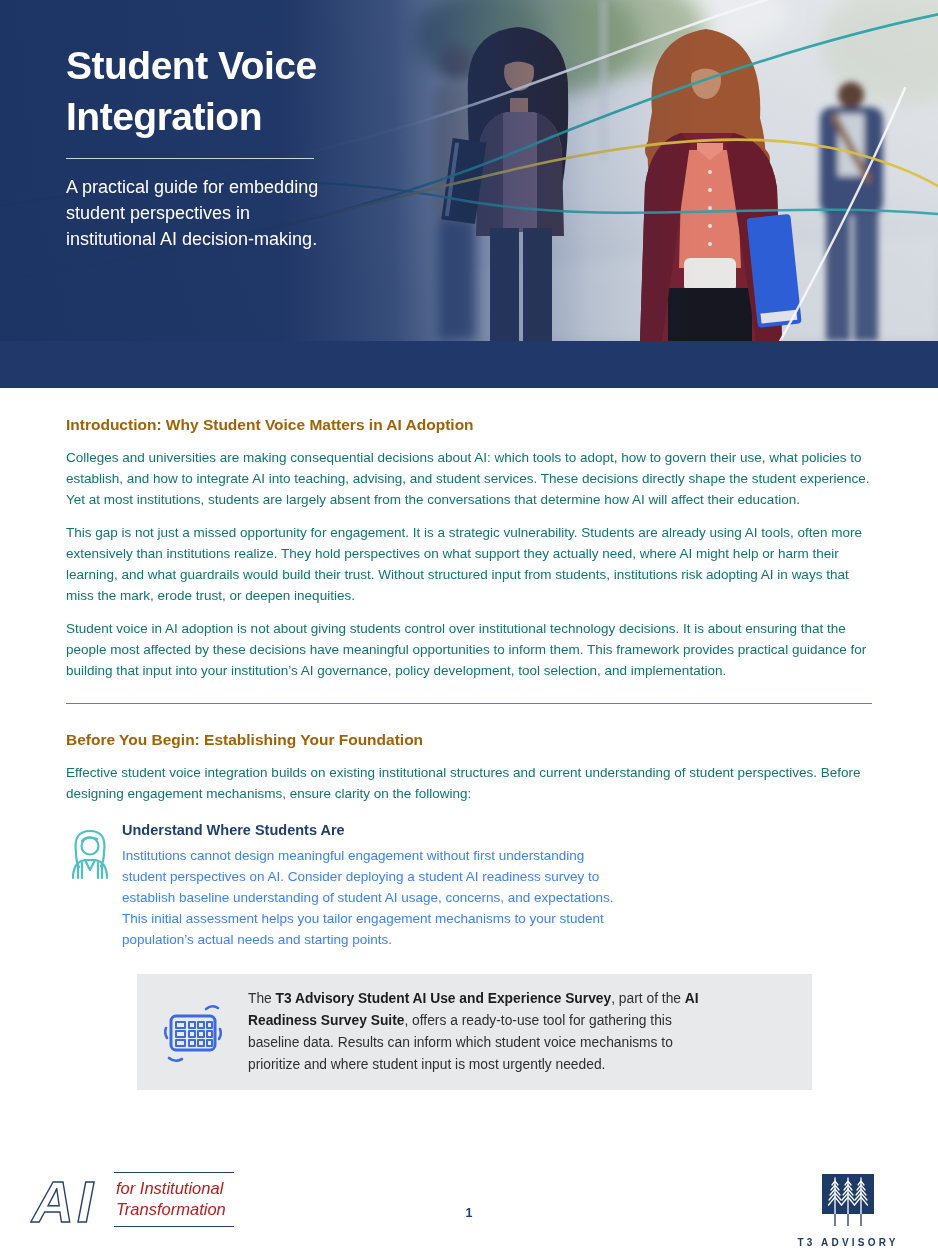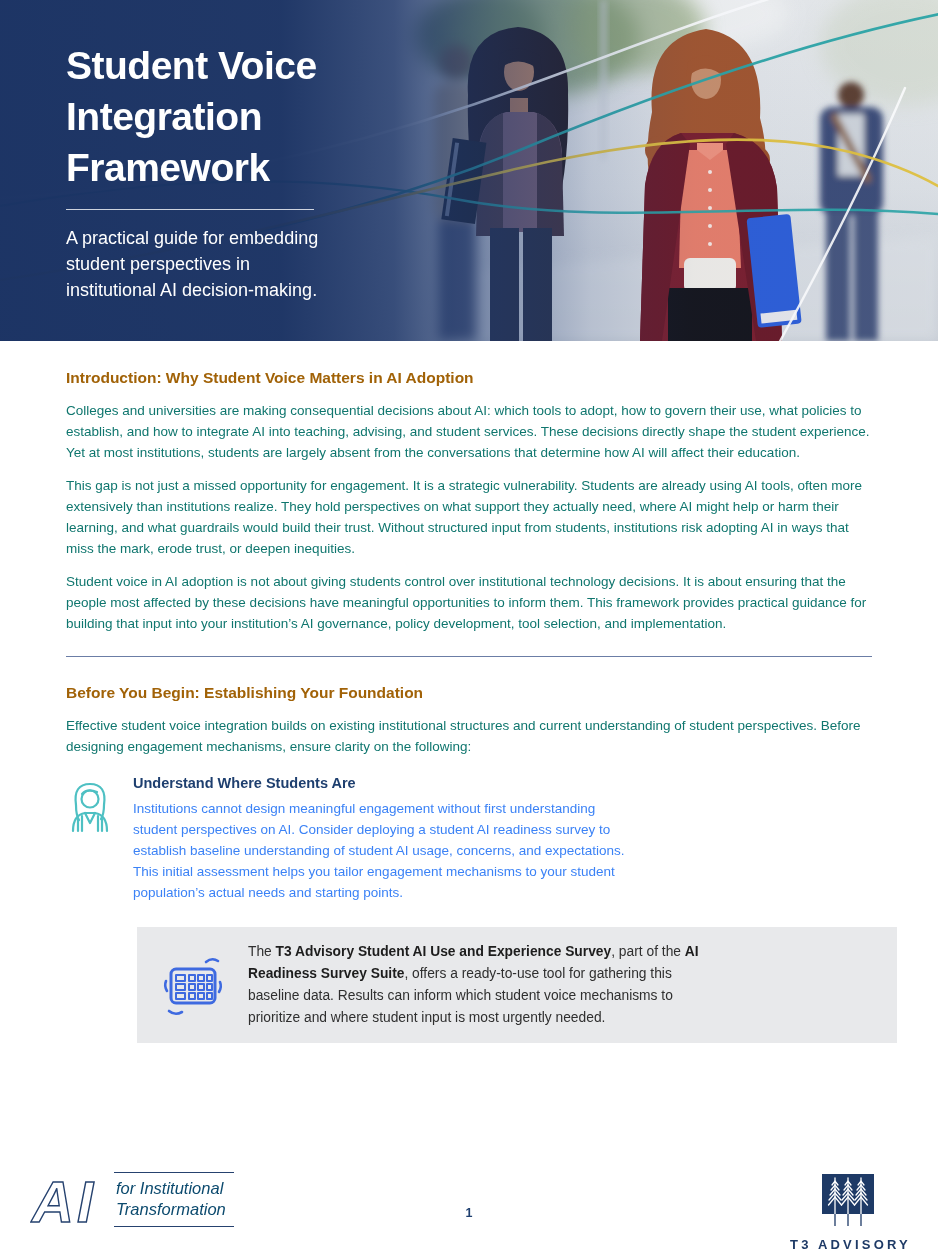--- a/index.html
+++ b/index.html
@@ -1,21 +1,21 @@
 <!DOCTYPE html>
 <html><head>
 <meta charset="utf-8">
 <style>
   html,body{margin:0;padding:0;background:#ffffff;}
   .page{
     position:relative;width:938px;height:1252px;background:#ffffff;overflow:hidden;
     font-family:"Liberation Sans",sans-serif;color:#3b3b3b;
   }
   
-  .hero{position:relative;width:938px;height:341px;overflow:hidden;background:#20386a;}
+  .hero{position:relative;width:938px;height:388px;overflow:hidden;background:#20386a;}
   .hero-photo{position:absolute;left:0;top:0;width:938px;height:341px;display:block;}
   .hero-overlay{
     position:absolute;left:0;top:0;width:938px;height:341px;
     background:linear-gradient(90deg,
       rgba(26,50,99,0.985) 0%,
       rgba(26,50,99,0.97) 30%,
       rgba(27,52,104,0.84) 42%,
       rgba(30,58,116,0.46) 53%,
       rgba(34,64,128,0.18) 63%,
       rgba(40,70,140,0.05) 74%,
@@ -27,42 +27,42 @@
   .hero-divider{width:248px;height:1px;background:rgba(255,255,255,0.78);margin-top:16px;}
   .hero-subtitle{margin:15px 0 0 0;color:#ffffff;font-size:18px;line-height:26px;font-weight:normal;}
   .hero-subtitle span{display:block;}
   
   .content{padding:0 66px;}
   .section-heading{color:#a16207;font-size:15.5px;font-weight:bold;margin:28px 0 13px 0;}
   .body-p{font-size:13.5px;line-height:21px;margin:0 0 12px 0;color:#0f766e;}
   .rule{border:none;border-top:1.5px solid #6b7da6;margin:22px 0 0 0;}
   .foundation-heading{margin-top:27px;}
   
-  .feature{display:flex;gap:19px;margin-top:18px;}
+  .feature{display:flex;gap:8px;margin-top:18px;}
   .feature-icon-box{flex:0 0 48px;padding-top:3px;}
   .feature-text h3{color:#1e3f6f;font-size:14.5px;font-weight:bold;margin:0 0 7px 0;}
   .feature-text p{font-size:13.5px;line-height:21px;margin:0;max-width:500px;color:#3b82f6;}
   
   .callout{
-    margin:24px 0 0 71px;width:760px;min-height:116px;background:#e8e9eb;
+    margin:24px 0 0 71px;width:675px;min-height:116px;background:#e8e9eb;
     display:flex;align-items:center;box-sizing:border-box;padding:14px 0;
   }
   .callout-icon-box{flex:0 0 111px;display:flex;justify-content:center;align-items:flex-start;padding-top:4px;}
   .callout-text{font-size:13.8px;line-height:22px;max-width:452px;margin:0;color:#2f2f2f;}
   .callout-text strong{color:#1d1d1d;}
   
   .footer-left{position:absolute;left:30px;top:1168px;display:flex;align-items:center;gap:8px;font-style:italic;}
   .footer-tagline{
     border-top:1.5px solid #26426f;border-bottom:1.5px solid #26426f;
-    padding:5px 2px 6px 2px;color:#0c4a6e;font-size:16.5px;line-height:21px;min-width:116px;
+    padding:5px 2px 6px 2px;color:#b91c1c;font-size:16.5px;line-height:21px;min-width:116px;
   }
   .page-number{position:absolute;left:0;right:0;top:1206px;text-align:center;
     color:#1e3f6f;font-size:12.5px;font-weight:bold;}
   .footer-right{position:absolute;right:32px;top:1172px;width:116px;text-align:center;}
-  .footer-right .brand-name{color:#1e3a66;font-size:13px;font-weight:bold;letter-spacing:3.2px;margin-top:5px;white-space:nowrap;}
+  .footer-right .brand-name{color:#1e3a66;font-size:10px;font-weight:bold;letter-spacing:3.2px;margin-top:5px;white-space:nowrap;}
 </style>
 </head>
 <body>
 
 <div class="page">
 
   <header class="hero">
     <svg class="hero-photo" viewBox="0 0 938 341" xmlns="http://www.w3.org/2000/svg">
       <defs>
         <filter id="b3" x="-40%" y="-40%" width="180%" height="180%">
@@ -155,21 +155,20 @@
         <path d="M0 280 C190 252 360 205 520 168 C650 138 760 130 850 152 C885 161 915 172 945 190" stroke="#e2c23e" stroke-width="2.6" opacity="0.95"></path>
       </g>
     </svg>
 
     <div class="hero-overlay"></div>
 
     <div class="hero-content">
       <h1 class="hero-title">
         <span>Student Voice</span>
         <span>Integration</span>
-        <span>Framework</span>
       </h1>
       <div class="hero-divider"></div>
       <p class="hero-subtitle">
         <span>A practical guide for embedding</span>
         <span>student perspectives in</span>
         <span>institutional AI decision-making.</span>
       </p>
     </div>
   </header>
 

